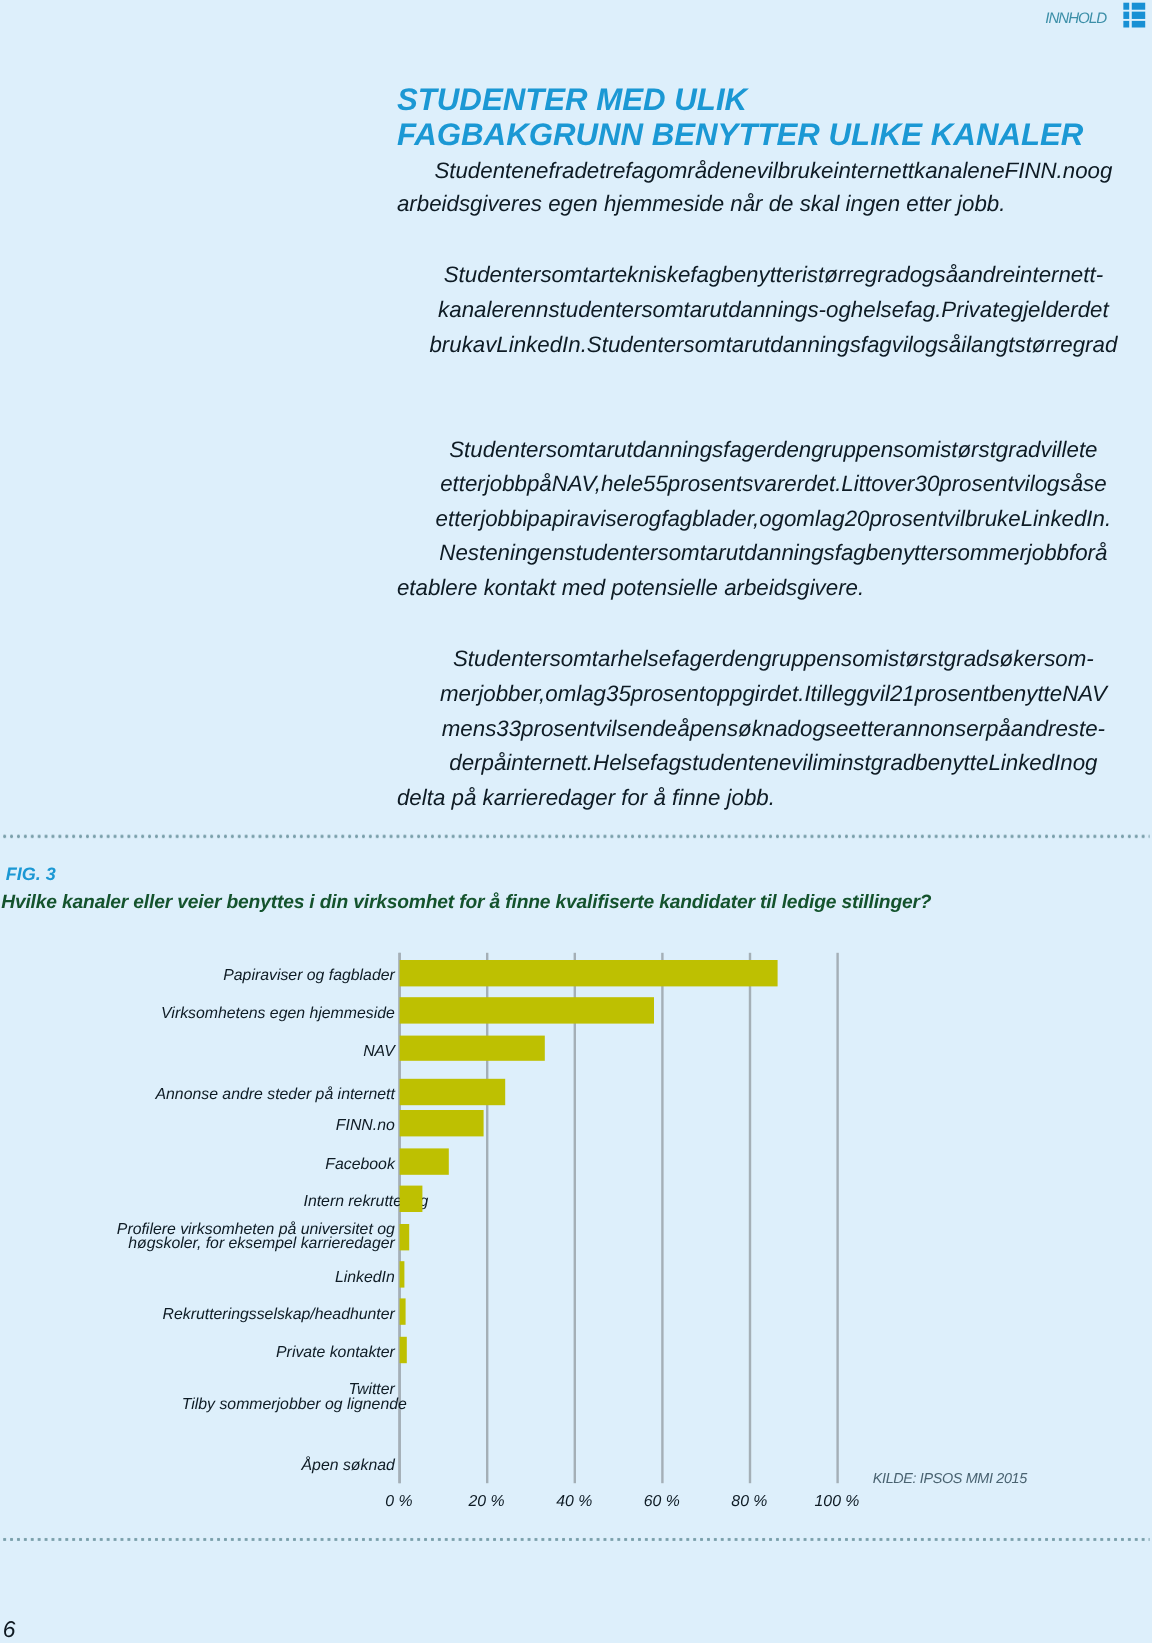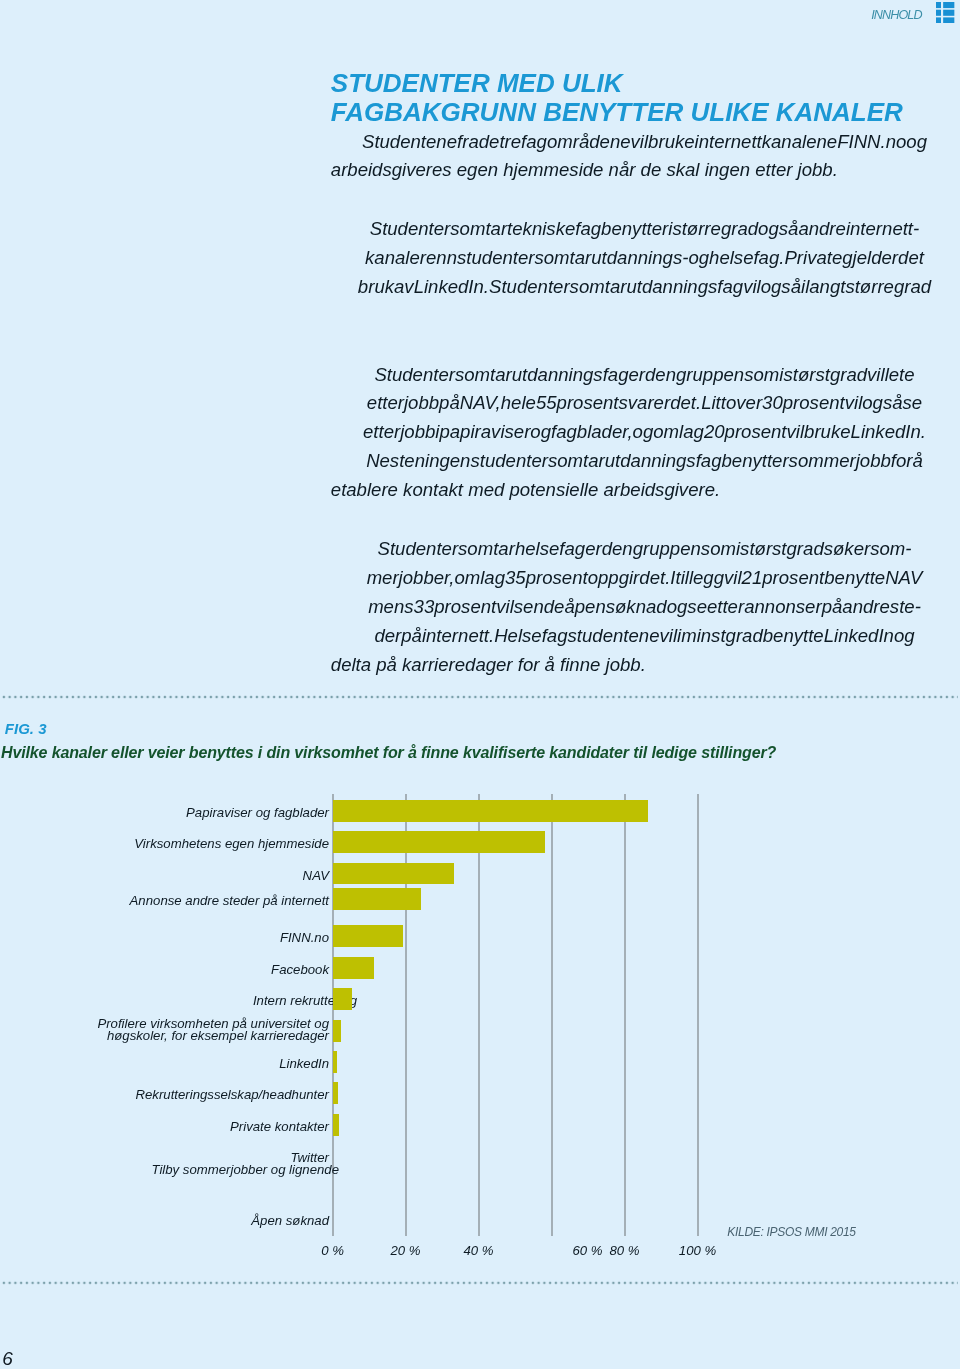--- a/index.html
+++ b/index.html
@@ -292,21 +292,21 @@
           <div>Virksomhetens egen hjemmeside</div>
         </div>
         <div class="bar" style="top: 5.7px; height: 21.9px; width: 212.3px;"></div>
       </div>
       <div class="row" style="top: 62.84px;">
         <div class="ylabel" style="top: 12.73px;">
           <div>NAV</div>
         </div>
         <div class="bar" style="top: 5.7px; height: 21.9px; width: 121.78px;"></div>
       </div>
-      <div class="row" style="top: 88px;">
+      <div class="row" style="top: 99px;">
         <div class="ylabel" style="top: 12.73px;">
           <div>Annonse andre steder på internett</div>
         </div>
         <div class="bar" style="top: 5.7px; height: 21.9px; width: 88.93px;"></div>
       </div>
       <div class="row" style="top: 125.68px;">
         <div class="ylabel" style="top: 12.73px;">
           <div>FINN.no</div>
         </div>
         <div class="bar" style="top: 5.7px; height: 21.9px; width: 70.315px;"></div>
@@ -361,19 +361,19 @@
       <div class="row" style="top: 408.46px;">
         <div class="ylabel" style="top: 12.73px;">
           <div>Åpen søknad</div>
         </div>
       </div>
     </div>
   <div class="xaxis" id="xaxis">
       <div class="xtick" style="left: 332.5px;">0 %</div>
       <div class="xtick" style="left: 405.5px;">20 %</div>
       <div class="xtick" style="left: 478.5px;">40 %</div>
-      <div class="xtick" style="left: 551.5px; margin-left: 36px;">60 %</div>
+      <div class="xtick" style="left: 551.5px;">60 %</div>
       <div class="xtick" style="left: 624.5px;">80 %</div>
       <div class="xtick" style="left: 697.5px;">100 %</div>
     </div>
   <div class="source">KILDE: IPSOS MMI 2015</div>
   <div class="pageno">6</div>
 </div>
 
 </body></html>

